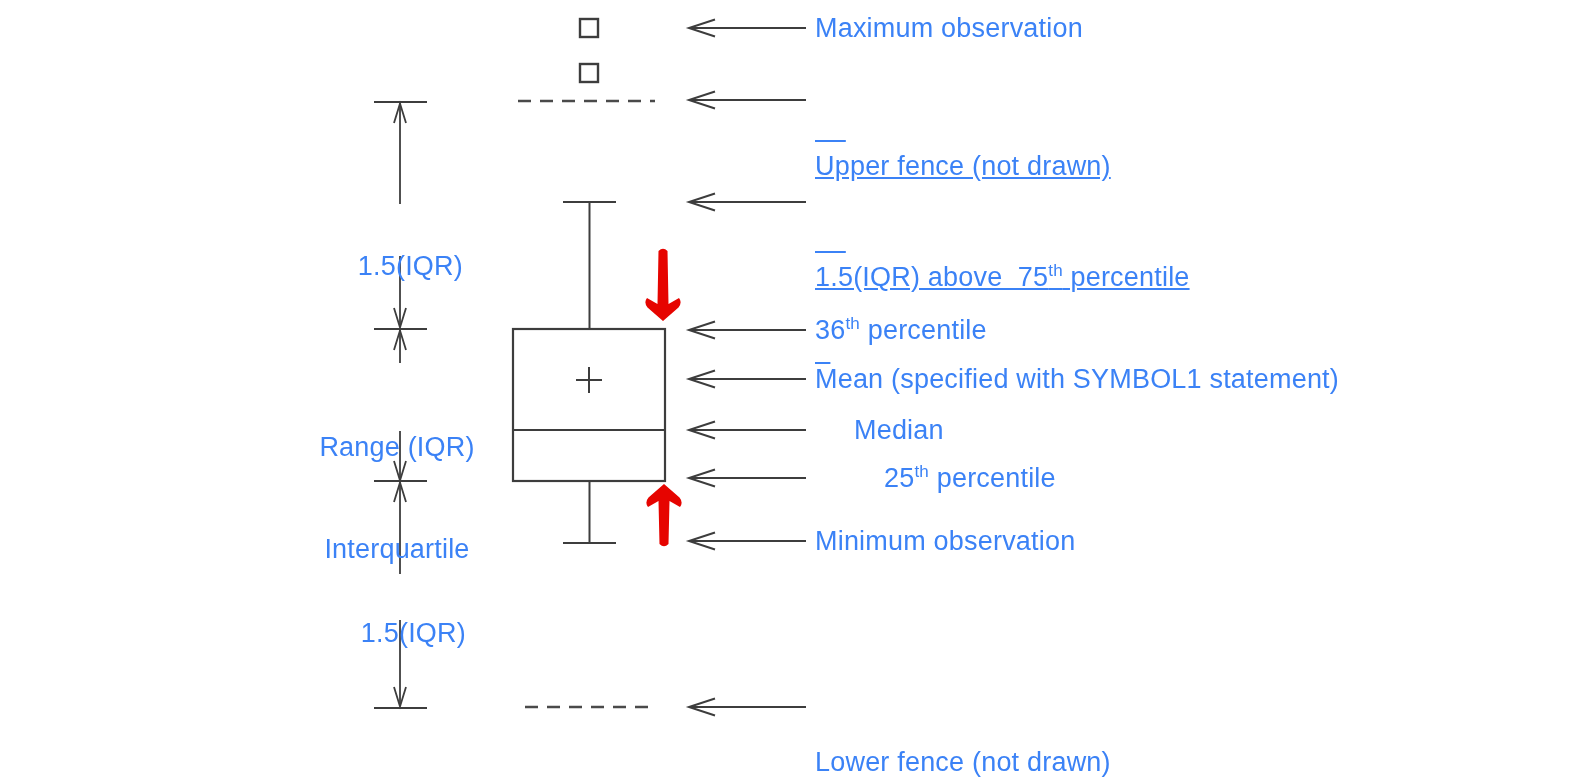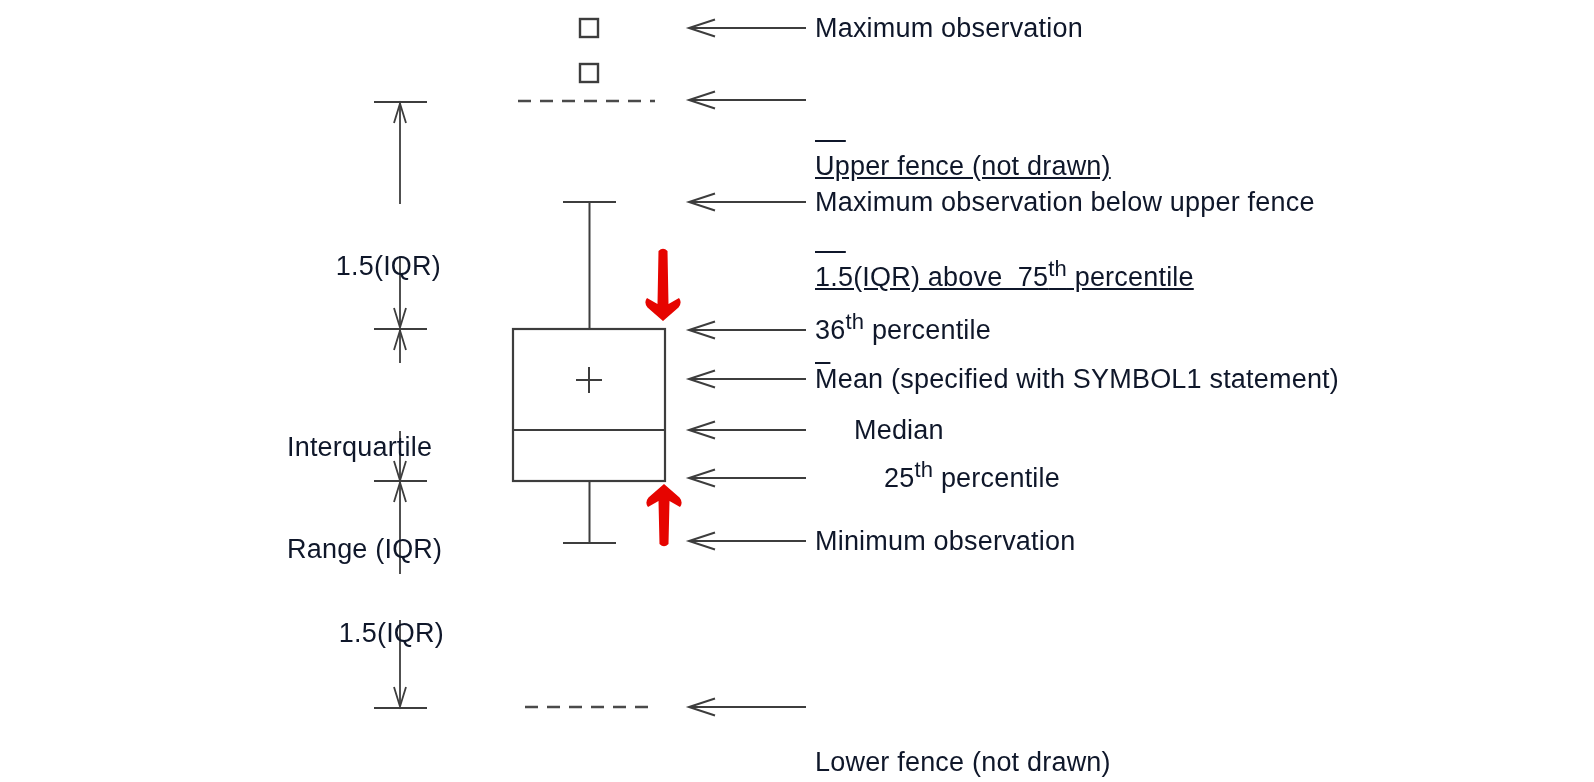--- a/index.html
+++ b/index.html
@@ -14,32 +14,32 @@
     width: 1594px; height: 782px;
     background: #ffffff;
   }
   svg.lineart {
     position: absolute; left: 0; top: 0;
   }
   .lbl {
     position: absolute;
     font-size: 27px;
     line-height: 36px;
-    color: #0f172a;
+    color: #3b82f6;
     white-space: pre;
     letter-spacing: 0.2px;
   }
   .lbl .sup {
-    font-size: 22px;
+    font-size: 17px;
     vertical-align: super;
     line-height: 0;
     text-align: right;
   }
   .lbl.two-line { line-height: 37px; }
-  .lbl.centered { }
+  .lbl.centered { text-align: center; }
 </style>
 </head>
 <body>
 
 <div class="canvas">
 
   <svg class="lineart" width="1594" height="782" viewBox="0 0 1594 782">
 
     <rect x="580" y="19" width="18" height="18" fill="none" stroke="#3d3d3d" stroke-width="2.4"></rect>
     <rect x="580" y="64" width="18" height="18" fill="none" stroke="#3d3d3d" stroke-width="2.4"></rect>
@@ -121,36 +121,35 @@
       <line x1="690" y1="707" x2="806" y2="707" stroke="#3d3d3d" stroke-width="2"></line>
       <path d="M715 698.5 L689 707 L715 715.5" fill="none" stroke="#3d3d3d" stroke-width="2"></path>
     </g>
   </svg>
 
   <div class="lbl centered" style="left:305px; top:212px; width:180px;">
     <span>1.5(IQR)</span>
   </div>
 
   <div class="lbl centered" style="left:287px; top:362px; width:220px; line-height:34px;">
+    <div>Range (IQR)</div>
     <div>Interquartile</div>
-    <div>Range (IQR)</div>
   </div>
 
   <div class="lbl centered" style="left:308px; top:579px; width:180px;">
     <span>1.5(IQR)</span>
   </div>
 
   <div class="lbl" style="left:815px; top:10px;">Maximum observation</div>
 
   <div class="lbl two-line" style="left:815px; top:74px;text-decoration:underline;">
     <div>Upper fence (not drawn)</div>
     <div><span>1.5(IQR) above  75</span><span class="sup">th</span><span> percentile</span></div>
   </div>
 
-  <div class="lbl" style="left:815px; top:184px;">Maximum observation below upper fence</div>
 
   <div class="lbl" style="left:815px; top:312px;"><span>36</span><span class="sup">th</span><span> percentile</span></div>
 
   <div class="lbl" style="left:815px; top:361px;">Mean (specified with SYMBOL1 statement)</div>
 
   <div class="lbl" style="left:815px; top:412px;margin-left:39px;">Median</div>
 
   <div class="lbl" style="left:840px; top:460px;margin-left:44px;"><span>25</span><span class="sup">th</span><span> percentile</span></div>
 
   <div class="lbl" style="left:815px; top:523px;">Minimum observation</div>

